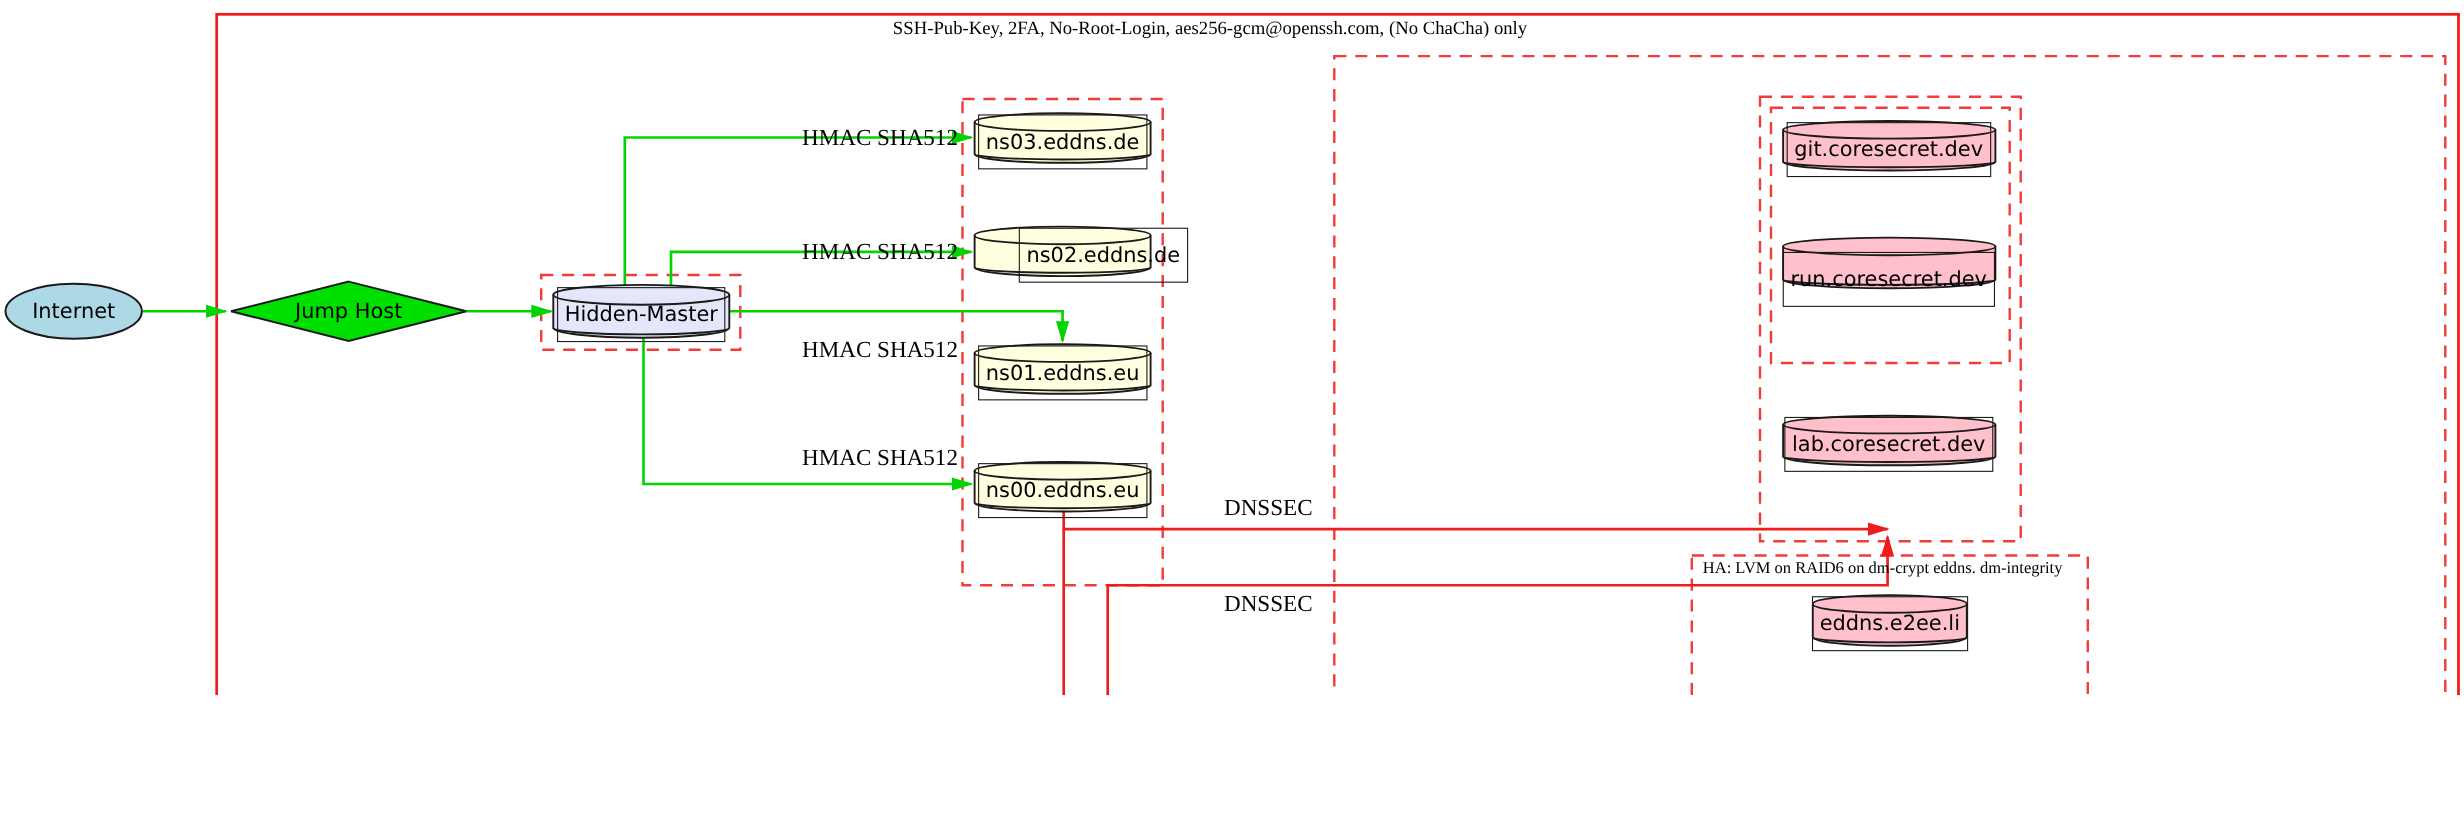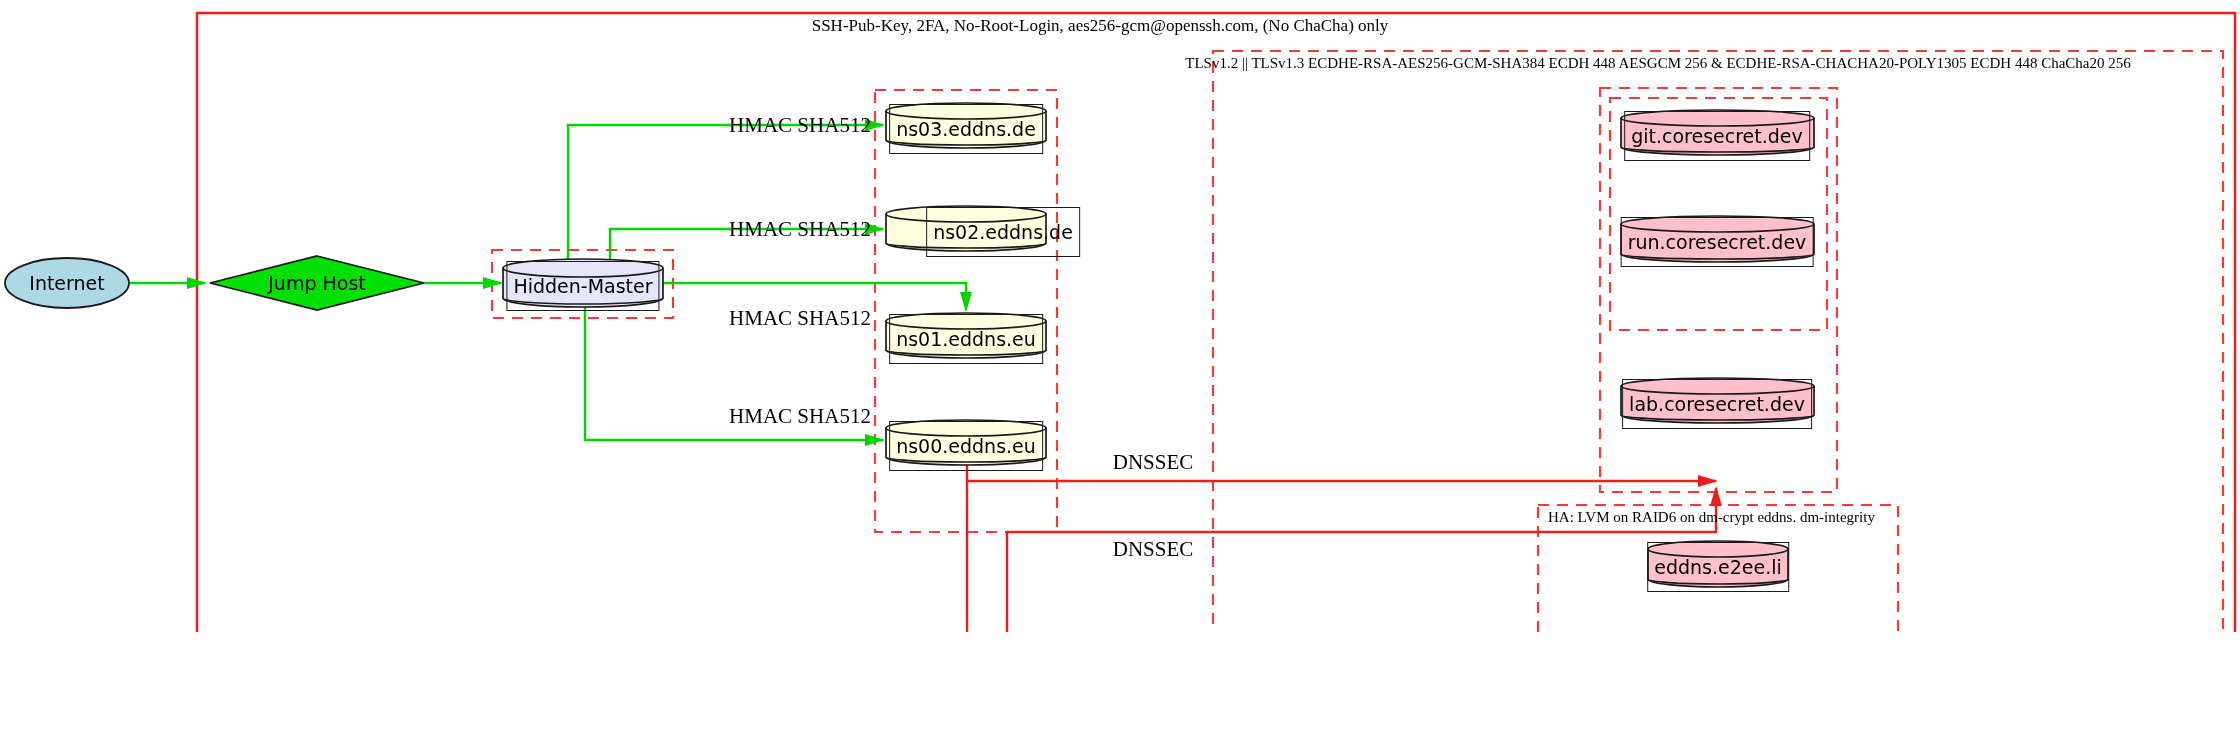--- a/index.html
+++ b/index.html
@@ -101,32 +101,31 @@
       </g>
       <g fill="#ffc0cb">
         <path d="M1648,549 a70,8 0 0 1 140,0 l0,30 a70,8 0 0 1 -140,0 z"></path>
         <path d="M1648,549 a70,8 0 0 0 140,0" fill="none"></path>
         <path d="M1648,579 a70,5 0 0 0 140,0" fill="none"></path>
       </g>
     </g>
   </svg>
 
   <div class="lbl cluster-lbl" style="left:1100px;top:26px;">SSH-Pub-Key, 2FA, No-Root-Login, aes256-gcm@openssh.com, (No ChaCha) only</div>
-  <div class="lbl cluster-lbl small" style="left:1658px;top:63px;">TLSv1.2 || TLSv1.3 ECDHE-RSA-AES256-GCM-SHA384 ECDH 448 AESGCM 256 &amp; ECDHE-RSA-CHACHA20-POLY1305 ECDH 448 ChaCha20 256</div>
   <div class="lbl cluster-lbl small left-anchored" style="left:1548px;top:517px;">HA: LVM on RAID6 on dm-crypt eddns. dm-integrity</div>
 
   <div class="lbl node-lbl" style="left:67px;top:283px;">Internet</div>
   <div class="lbl node-lbl" style="left:317px;top:283px;">Jump Host</div>
   <div class="lbl node-lbl boxed" style="left:583px;top:286px;">Hidden-Master</div>
   <div class="lbl node-lbl boxed" style="left:966px;top:129px;">ns03.eddns.de</div>
   <div class="lbl node-lbl boxed" style="left:966px;top:232px;margin-left:37px;">ns02.eddns.de</div>
   <div class="lbl node-lbl boxed" style="left:966px;top:339px;">ns01.eddns.eu</div>
   <div class="lbl node-lbl boxed" style="left:966px;top:446px;">ns00.eddns.eu</div>
   <div class="lbl node-lbl boxed" style="left:1717px;top:136px;">git.coresecret.dev</div>
-  <div class="lbl node-lbl boxed" style="left:1717px;top:242px;">run.coresecret.dev</div>
+  <div class="lbl node-lbl boxed" style="left:1717px;top:254px;">run.coresecret.dev</div>
   <div class="lbl node-lbl boxed" style="left:1717px;top:404px;">lab.coresecret.dev</div>
   <div class="lbl node-lbl boxed" style="left:1718px;top:567px;">eddns.e2ee.li</div>
   <div class="lbl node-lbl" style="left:967px;top:680px;">TLS/HTTPS</div>
 
   <div class="lbl edge-lbl" style="left:775px;top:125px;">HMAC SHA512</div>
   <div class="lbl edge-lbl" style="left:775px;top:229px;">HMAC SHA512</div>
   <div class="lbl edge-lbl" style="left:775px;top:318px;">HMAC SHA512</div>
   <div class="lbl edge-lbl" style="left:775px;top:416px;">HMAC SHA512</div>
   <div class="lbl edge-lbl" style="left:1128px;top:462px;">DNSSEC</div>
   <div class="lbl edge-lbl" style="left:1128px;top:549px;">DNSSEC</div>

